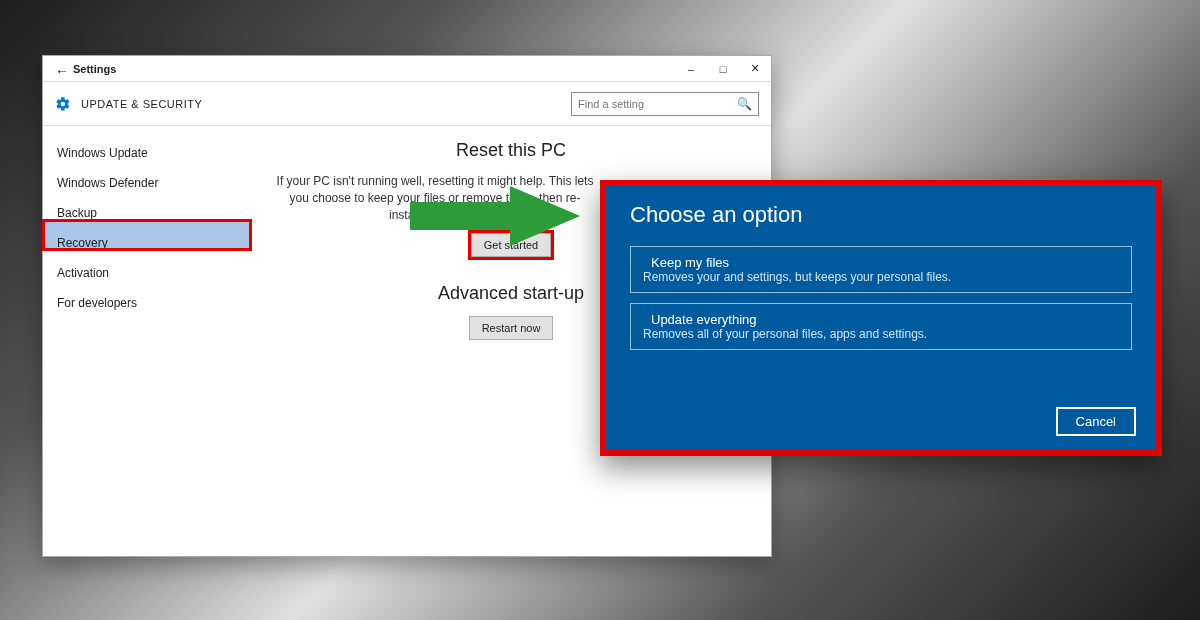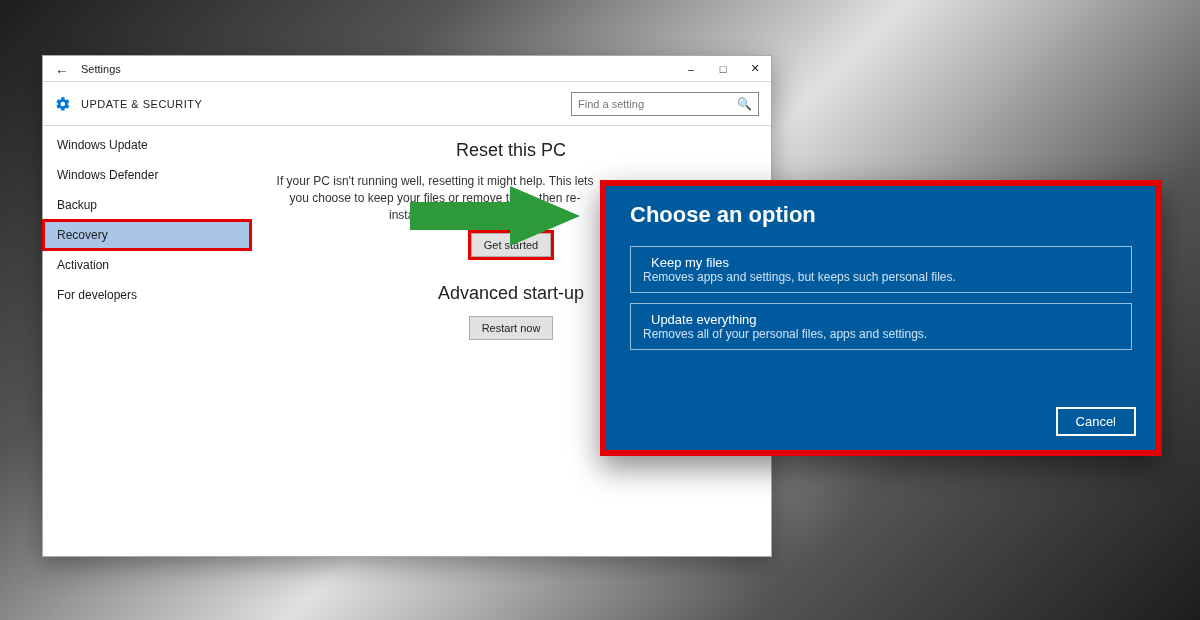--- a/index.html
+++ b/index.html
@@ -23,21 +23,21 @@
     height: 26px;
     display: flex; align-items: center;
     border-bottom: 1px solid #d9d9d9;
     font-size: 11px; color: #222;
     padding-left: 8px;
   }
   .titlebar .back {
     width: 22px; display: flex; justify-content: center; align-items: center;
     font-size: 14px; cursor: pointer;
   }
-  .titlebar .title { margin-left: 8px; }
+  .titlebar .title { margin-left: 0; font-weight: bold; }
   .titlebar .spacer { flex: 1; }
   .winbtn {
     width: 32px; height: 100%; display: flex; align-items: center; justify-content: center;
     font-size: 11px; cursor: pointer; color: #222;
   }
   .headerbar {
     height: 44px;
     display: flex; align-items: center;
     padding: 0 12px;
     border-bottom: 1px solid #d9d9d9;
@@ -65,21 +65,21 @@
   .body {
     flex: 1; display: flex;
   }
   .sidebar {
     width: 208px;
     border-right: 0px solid transparent;
     padding-top: 4px;
   }
   .side-item {
     height: 30px;
-    display: flex; align-items: center;
+    display: flex; align-items: flex-end;
     padding-left: 14px;
     font-size: 12px; color: #222;
     cursor: pointer;
   }
   .side-item.selected {
     background: #a9c6e8;
     outline: 3px solid #e50000;
     outline-offset: -2px;
   }
   .content {
@@ -128,21 +128,21 @@
   }
   .dialog {
     width: 100%; height: 100%;
     background: #005a9e;
     color: #fff;
     padding: 16px 24px 16px 24px;
     position: relative;
     display: flex; flex-direction: column;
   }
   .dialog h1 {
-    font-size: 22px; font-weight: 700;
+    font-size: 22px; font-weight: 400;
     margin-bottom: 18px;
   }
   .option {
     border: 1px solid rgba(255,255,255,.6);
     padding: 8px 12px;
     margin-bottom: 10px;
     cursor: pointer;
   }
   .option .ot { font-size: 13px; margin-left: 8px; }
   .option .od { font-size: 12px; color: #cfe3f4; }
@@ -236,21 +236,21 @@
 <svg class="arrow" viewBox="0 0 170 60">
   <polygon points="0,16 100,16 100,0 170,30 100,60 100,44 0,44" fill="#2e9b3a"></polygon>
 </svg>
 
 <div class="dialog-wrap">
   <div class="dialog">
     <h1>Choose an option</h1>
 
     <div class="option">
       <div class="ot">Keep my files</div>
-      <div class="od">Removes apps and settings, but keeps such personal files.</div>
+      <div class="od">Removes your and settings, but keeps your personal files.</div>
     </div>
 
     <div class="option">
       <div class="ot">Update everything</div>
       <div class="od">Removes all of your personal files, apps and settings.</div>
     </div>
 
     <div class="footer">
       <button class="cancel">
         <span>Cancel</span>

